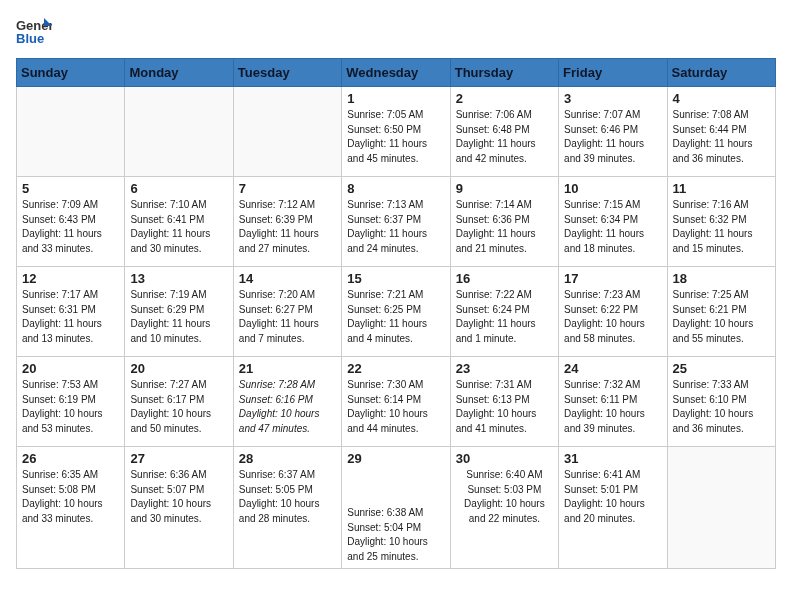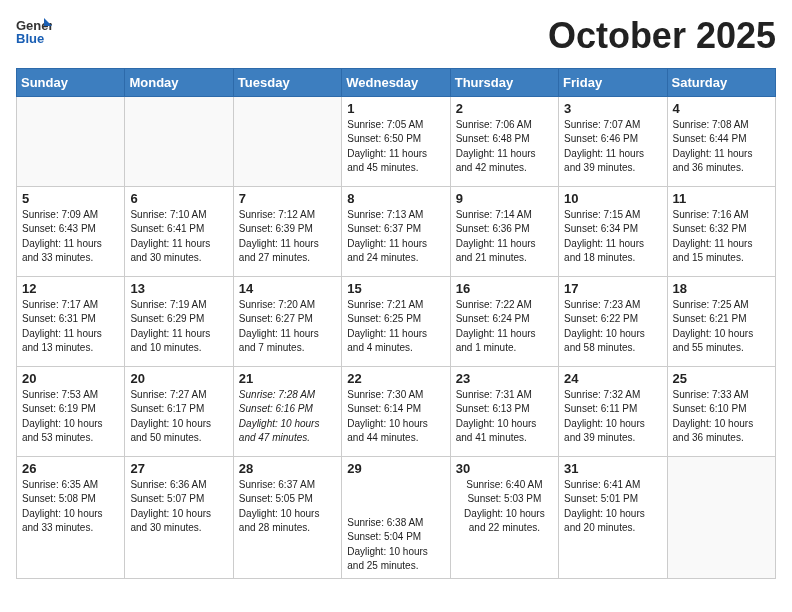--- a/index.html
+++ b/index.html
@@ -41,21 +41,21 @@
       font-size: 18px;
       color: #444;
     }
     .calendar {
       width: 100%;
       border-collapse: collapse;
       border: 1px solid #ccc;
     }
     .calendar th {
       background-color: #3d7ebf;
-      color: #ffffff;
+      color: #0f172a;
       font-size: 13px;
       font-weight: bold;
       padding: 6px 4px;
       text-align: left;
       border: 1px solid #2d6aaa;
     }
     .calendar td {
       border: 1px solid #ccc;
       vertical-align: top;
       padding: 4px 5px;
@@ -88,21 +88,20 @@
 
 <div class="header-area">
   <div class="logo">
     <svg class="logo-icon" viewBox="0 0 36 30" xmlns="http://www.w3.org/2000/svg">
       <text x="0" y="14" font-size="13" font-weight="bold" fill="#333">General</text>
       <text x="0" y="27" font-size="13" font-weight="bold" fill="#1a5fb4">Blue</text>
       <polygon points="28,2 36,10 28,10" fill="#1a5fb4"></polygon>
     </svg>
   </div>
   <div class="title-area">
-    <div class="month-title">October 2025</div>
   </div>
 </div>
 
 <table class="calendar">
   <thead>
     <tr>
     <th>Sunday</th>
         <th>Monday</th>
         <th>Tuesday</th>
         <th>Wednesday</th>

